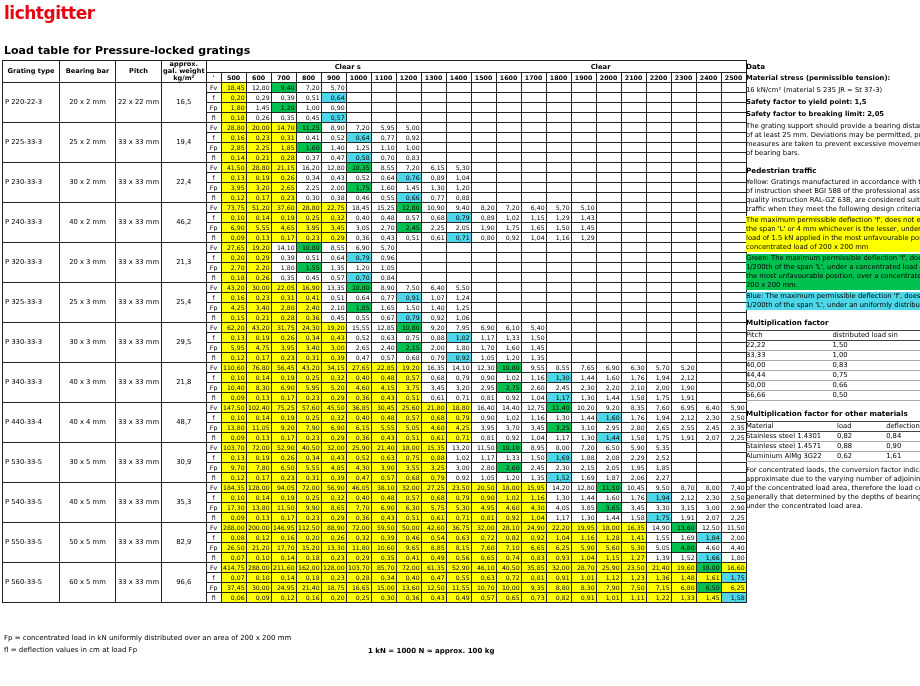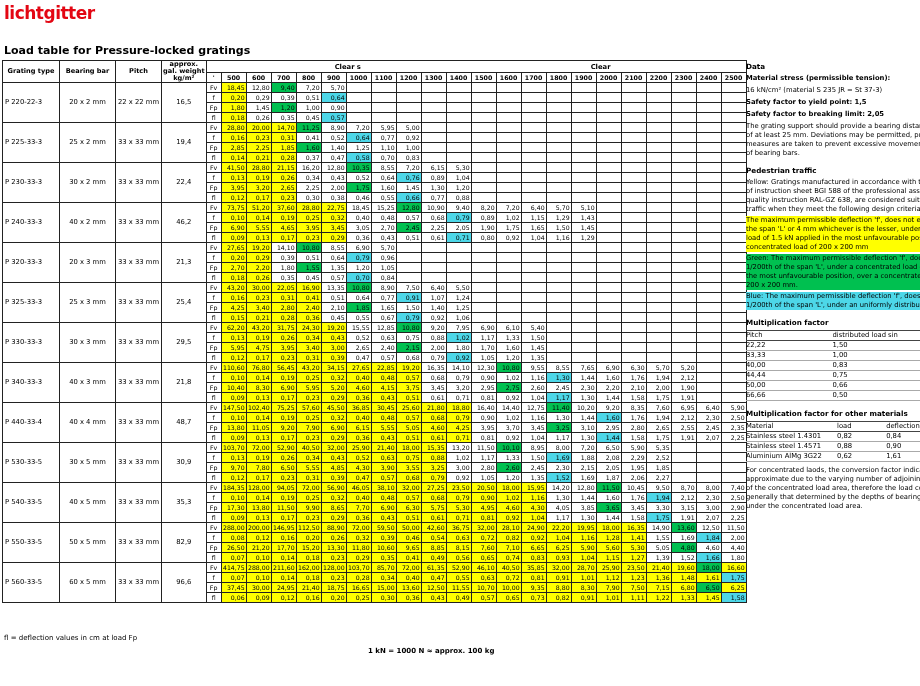--- a/index.html
+++ b/index.html
@@ -1523,18 +1523,19 @@
         <div class="ln">For concentrated laods, the conversion factor indicated can</div>
         <div class="ln">approximate due to the varying number of adjoining bearing</div>
         <div class="ln">of the concentrated load area, therefore the load considered</div>
         <div class="ln">generally that determined by the depths of bearing bars av</div>
         <div class="ln">under the concentrated load area.</div>
       </div>
   </aside>
 
   <div class="key">
     <div>
+        <div class="ln">Fp = concentrated load in kN uniformly distributed over an area of 200 x 200 mm</div>
         <div class="ln">fl = deflection values in cm at load Fp</div>
       </div>
   </div>
 
   <div class="note">1 kN = 1000 N ≈ approx. 100 kg</div>
 </div>
 
 </body></html>

